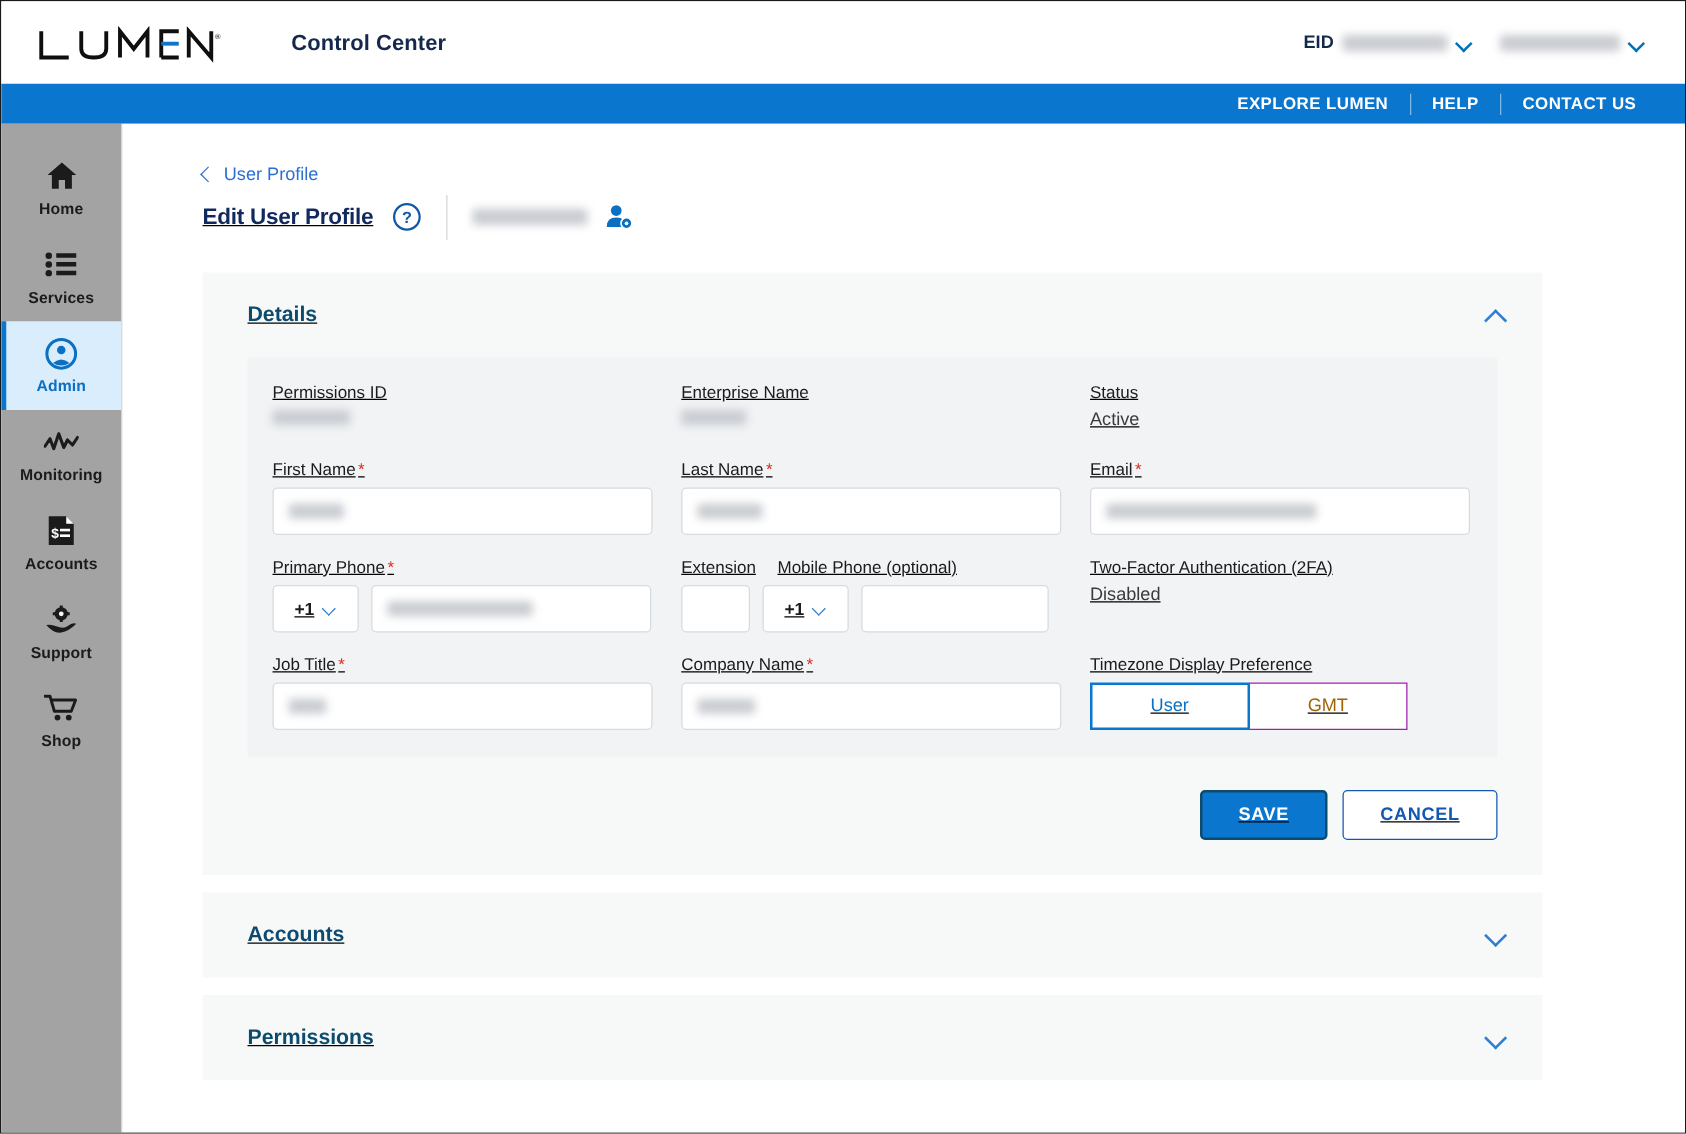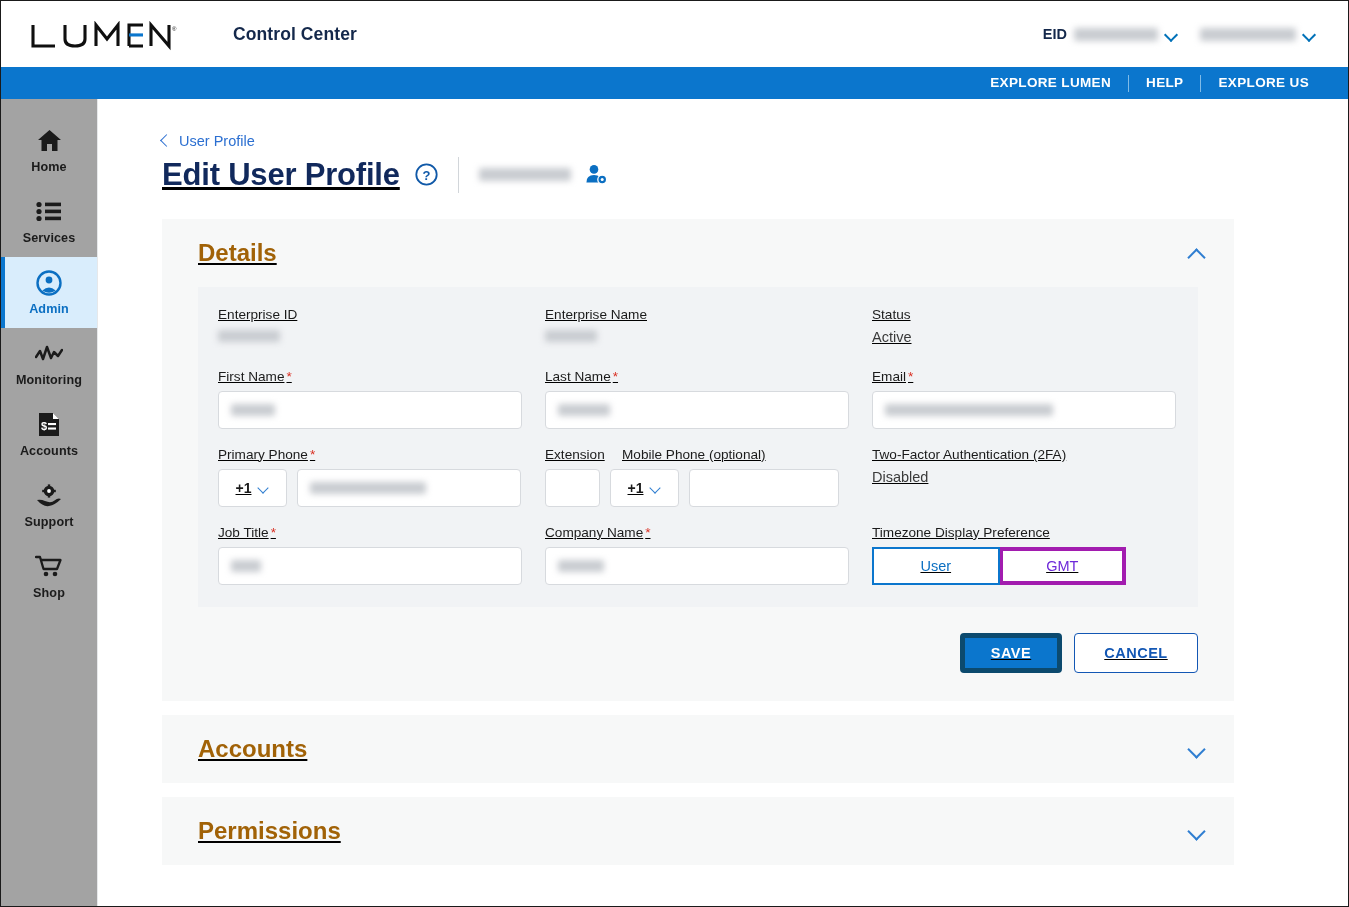--- a/index.html
+++ b/index.html
@@ -130,21 +130,21 @@
   .bc-chevron {
     width: 9px; height: 9px;
     border-left: 1.8px solid #2b6fd1;
     border-bottom: 1.8px solid #2b6fd1;
     transform: rotate(45deg);
     margin-top: 0px;
   }
 
   .title-row { display: flex; align-items: center; gap: 0; margin-bottom: 26px; }
   .page-title {
-    font-size: 31px; font-weight: bold; color: #11295c;
+    font-size: 18px; font-weight: bold; color: #11295c;
     letter-spacing: -.2px;
   }
   .help-icon { margin-left: 15px; display: flex; align-items: center; cursor: pointer; }
   .title-div {
     width: 1px; height: 36px; background: #d2d6da; margin: 0 20px;
   }
   .redact.title-user {
     width: 92px; height: 13px; margin-right: 14px;
   }
   .user-gear-icon { display: flex; align-items: center; cursor: pointer; }
@@ -153,21 +153,21 @@
   .card {
     background: #f7f8f8;
     margin-bottom: 14px;
   }
   .card-head {
     height: 68px;
     display: flex; align-items: center;
     padding: 0 28px 0 36px;
     cursor: pointer;
   }
-  .card-title { font-size: 24px; font-weight: bold; color: #a16207; }
+  .card-title { font-size: 17px; font-weight: bold; color: #0c4a6e; }
   .chev {
     margin-left: auto;
     width: 19px; height: 19px;
     position: relative;
   }
   .chev::after {
     content: "";
     position: absolute; left: 3px; top: 4px;
     width: 11px; height: 11px;
     border-right: 2px solid #2f7ed1;
@@ -241,23 +241,23 @@
   .inp-ext   { width: 55px; }
   .inp-mobile{ width: 150px; }
 
   .ext-mobile-wrap { display: flex; gap: 10px; }
 
   .tz-toggle { display: flex; width: 254px; }
   .tz-btn {
     flex: 1 1 50%;
     height: 38px;
     background: #ffffff;
-    border: 4px solid #a21caf;
+    border: 1px solid #a21caf;
     display: flex; align-items: center; justify-content: center;
-    font-size: 14.5px; color: #6d28d9;
+    font-size: 14.5px; color: #a16207;
     cursor: pointer;
   }
   .tz-btn.sel {
     border: 2px solid #0b76cd;
     color: #0b6fc2;
     z-index: 2;
   }
   .tz-btn + .tz-btn { margin-left: -1px; }
 
   .mb-row { margin-bottom: 18px; }
@@ -270,21 +270,21 @@
   .btn {
     height: 40px;
     min-width: 102px;
     padding: 0 20px;
     border-radius: 4px;
     font-size: 14.5px; font-weight: bold;
     letter-spacing: .5px;
     display: flex; align-items: center; justify-content: center;
     cursor: pointer;
   }
-  .btn-primary { background: #0b76cd; color: #ffffff; border: 5px solid #0c4a6e; }
+  .btn-primary { background: #0b76cd; color: #ffffff; border: 2px solid #0c4a6e; }
   .btn-secondary { background: #ffffff; color: #1357b4; border: 1px solid #1357b4; min-width: 124px; }
 </style>
 </head>
 <body>
 
 <div id="app">
 
   <div class="topbar">
     <div class="logo">
       <svg width="148" height="30" viewBox="0 0 148 30" aria-hidden="true">
@@ -311,21 +311,21 @@
         <span class="caret-down"></span>
       </div>
     </div>
   </div>
 
   <div class="bluebar">
     <a href="#">EXPLORE LUMEN</a>
     <span class="sep"></span>
     <a href="#">HELP</a>
     <span class="sep"></span>
-    <a href="#">EXPLORE US</a>
+    <a href="#">CONTACT US</a>
   </div>
 
   <div class="body-wrap">
 
     <div class="sidebar">
 
       <div class="nav-item">
         <span class="nav-icon">
           <svg width="25" height="23" viewBox="0 0 25 23">
               <path d="M12.5 1 L24 11 H20.5 V22 H15 V15 H10 V22 H4.5 V11 H1 Z" fill="#1b1b1b"></path>
@@ -443,21 +443,21 @@
           <div class="card-head">
             <span class="card-title">Details</span>
             <span class="chev up"></span>
           </div>
 
           <div class="card-body">
             <div class="panel">
 
               <div class="row mb-row">
                 <div class="col col-1">
-                  <span class="fld-label">Enterprise ID</span>
+                  <span class="fld-label">Permissions ID</span>
                   <span class="ro-value"><span class="redact ro"></span></span>
                 </div>
                 <div class="col col-2">
                   <span class="fld-label">Enterprise Name</span>
                   <span class="ro-value"><span class="redact ro wide"></span></span>
                 </div>
                 <div class="col col-3">
                   <span class="fld-label">Status</span>
                   <span class="ro-value">Active</span>
                 </div>

